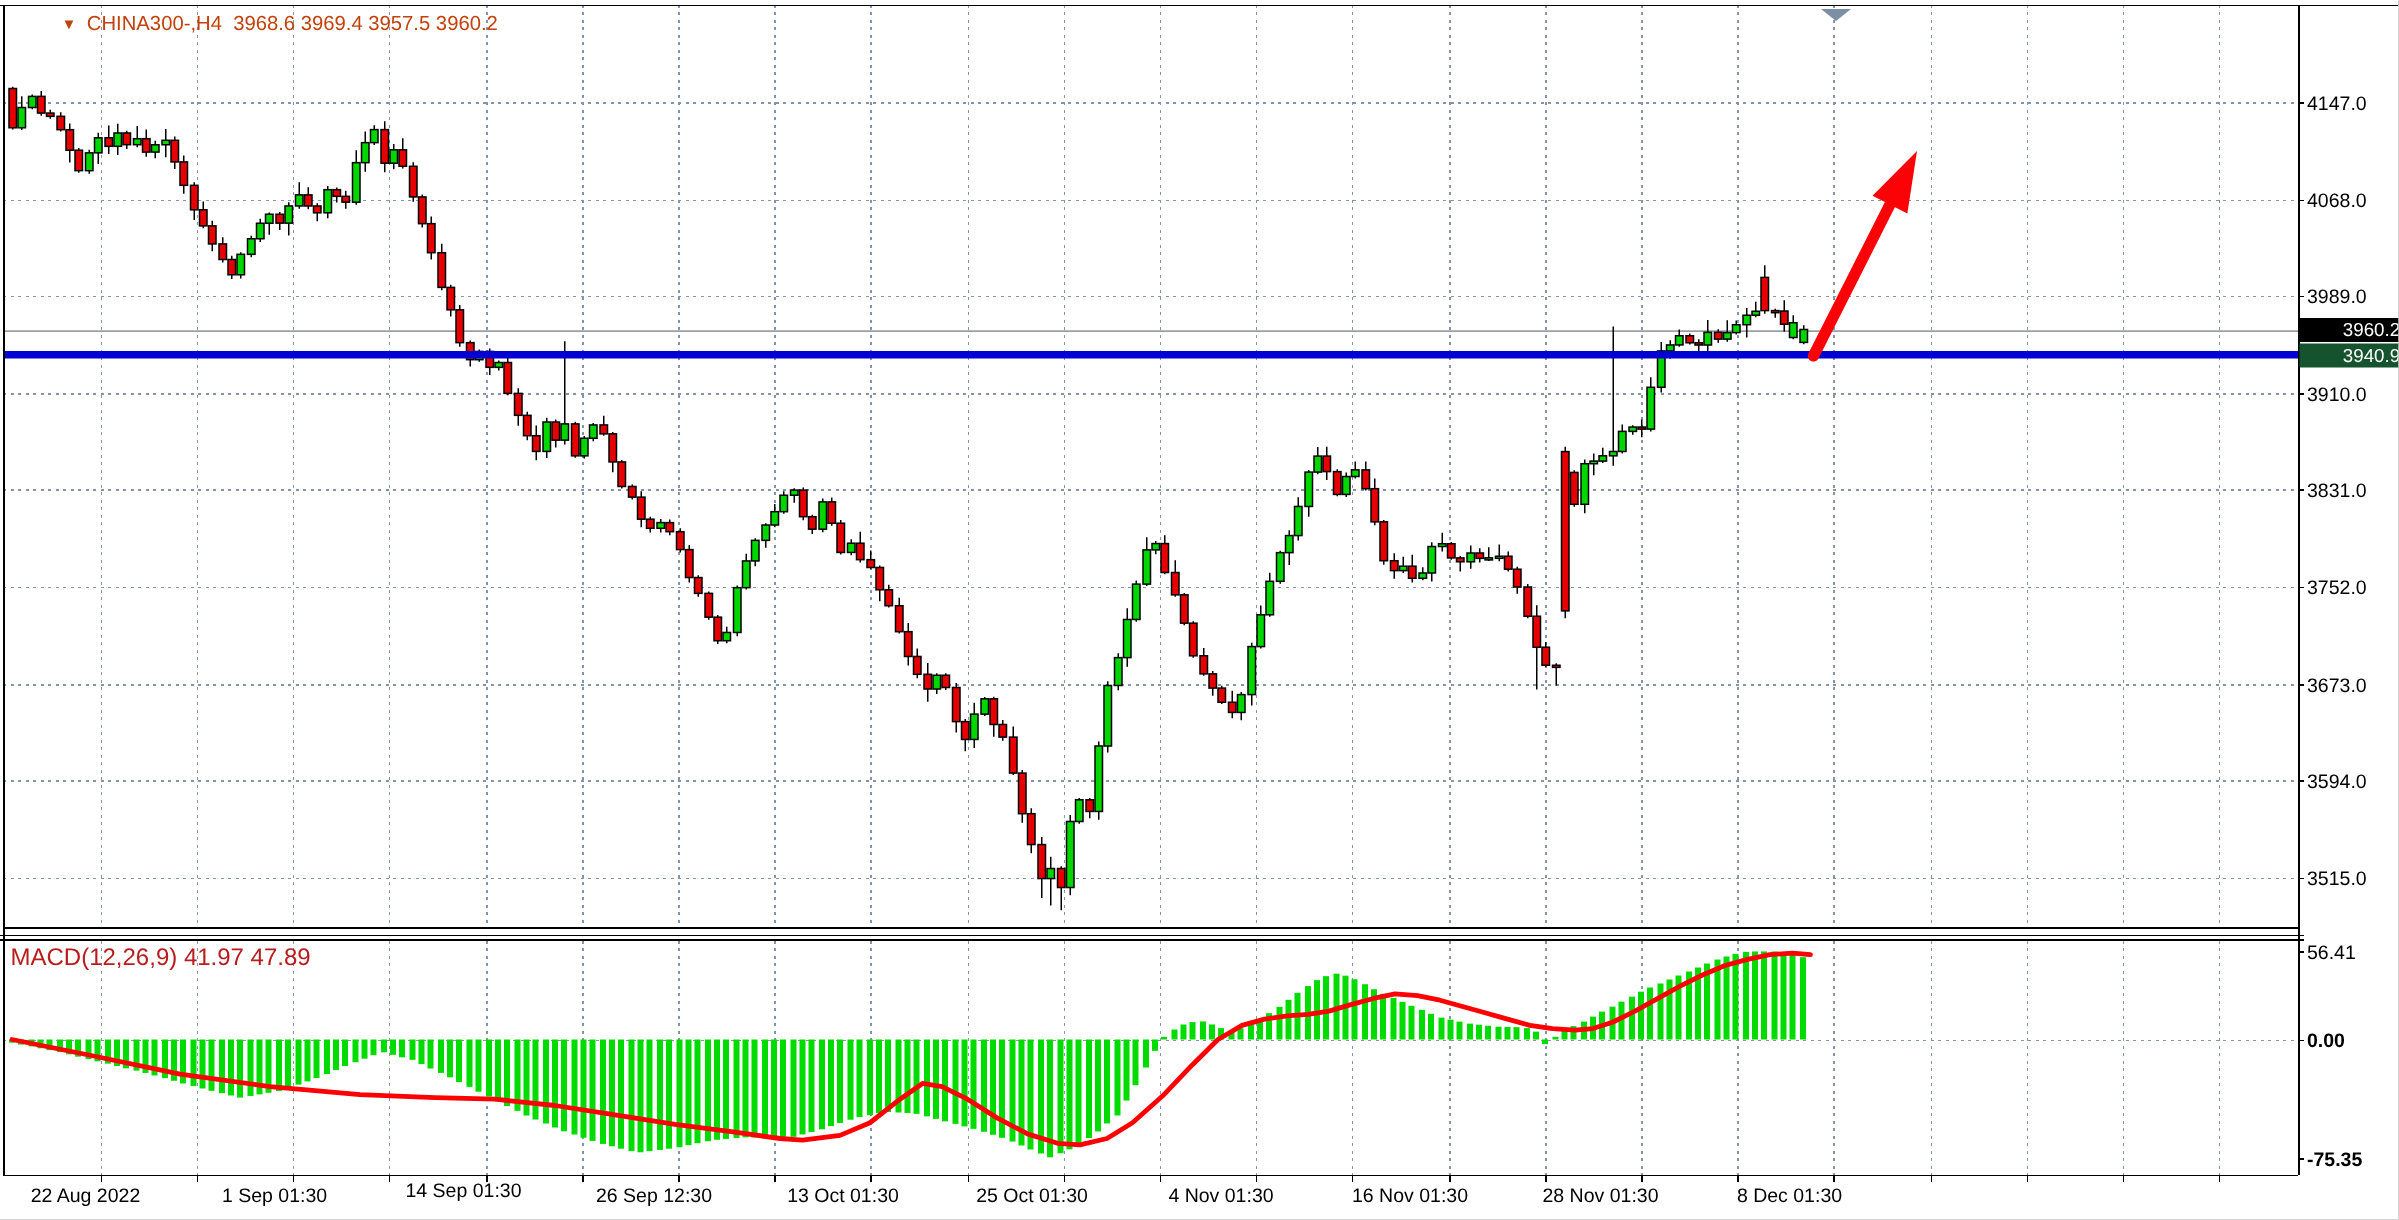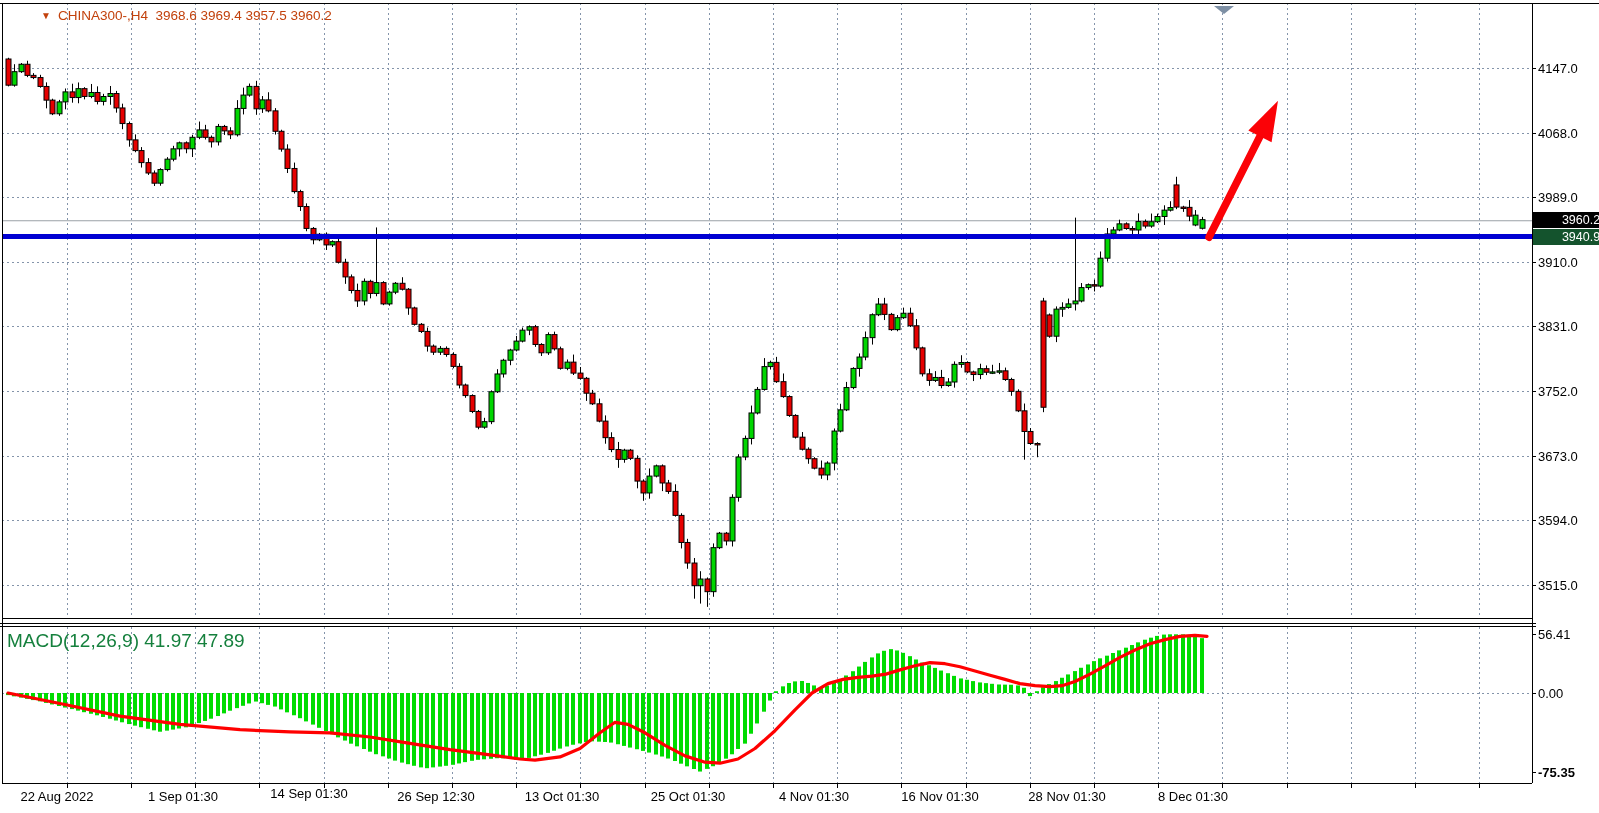--- a/index.html
+++ b/index.html
@@ -8,21 +8,21 @@
          outline:1px solid #7f7f7f;}
   svg{position:absolute;left:0;top:0;}
   .lbl{position:absolute;font-size:13px;color:#000;white-space:nowrap;line-height:15px;}
   .time-label{transform:translateX(-50%);}
   .price-box{position:absolute;left:1533px;width:60px;height:16px;font-size:12.5px;
              color:#fff;text-align:center;line-height:16px;padding-left:18px;}
   #cur-box{top:212px;background:#000000;}
   #sup-box{top:229px;background:#14532d;}
   .title{position:absolute;left:8px;top:8px;font-size:13.5px;color:#c2410c;margin-left:33px;}
   .title .tri{display:inline-block;font-size:10px;vertical-align:1px;margin-right:7px;}
-  .macd-title{position:absolute;left:7px;top:630px;font-size:19px;color:#15803d;}
+  .macd-title{position:absolute;left:7px;top:630px;font-size:16px;color:#b91c1c;}
 </style>
 </head>
 <body>
 
 <div class="frame">
   <svg id="chart-svg" width="1599" height="813">
       <g stroke="#8494aa" stroke-width="1" stroke-dasharray="2 3" shape-rendering="crispEdges">
         <line x1="67.5" y1="3" x2="67.5" y2="618"></line>
         <line x1="67.5" y1="627" x2="67.5" y2="783"></line>
         <line x1="131.5" y1="3" x2="131.5" y2="618"></line>
@@ -720,21 +720,21 @@
       <div class="lbl" style="left: 1538px; top: 190.197px;">3989.0</div>
       <div class="lbl" style="left: 1538px; top: 254.795px;">3910.0</div>
       <div class="lbl" style="left: 1538px; top: 319.393px;">3831.0</div>
       <div class="lbl" style="left: 1538px; top: 383.991px;">3752.0</div>
       <div class="lbl" style="left: 1538px; top: 448.59px;">3673.0</div>
       <div class="lbl" style="left: 1538px; top: 513.188px;">3594.0</div>
       <div class="lbl" style="left: 1538px; top: 577.786px;">3515.0</div>
     </div>
   <div id="macd-axis">
       <div class="lbl" style="left: 1538px; top: 626.882px;">56.41</div>
-      <div class="lbl" style="left: 1538px; top: 686px;">0.00</div>
+      <div class="lbl" style="left: 1538px; top: 686px; font-weight: bold;">0.00</div>
       <div class="lbl" style="left: 1538px; top: 764.967px; font-weight: bold;">-75.35</div>
     </div>
   <div id="time-axis">
       <div class="lbl time-label" style="left: 57px; top: 789px;">22 Aug 2022</div>
       <div class="lbl time-label" style="left: 183px; top: 789px;">1 Sep 01:30</div>
       <div class="lbl time-label" style="left: 309px; top: 786px;">14 Sep 01:30</div>
       <div class="lbl time-label" style="left: 436px; top: 789px;">26 Sep 12:30</div>
       <div class="lbl time-label" style="left: 562px; top: 789px;">13 Oct 01:30</div>
       <div class="lbl time-label" style="left: 688px; top: 789px;">25 Oct 01:30</div>
       <div class="lbl time-label" style="left: 814px; top: 789px;">4 Nov 01:30</div>

